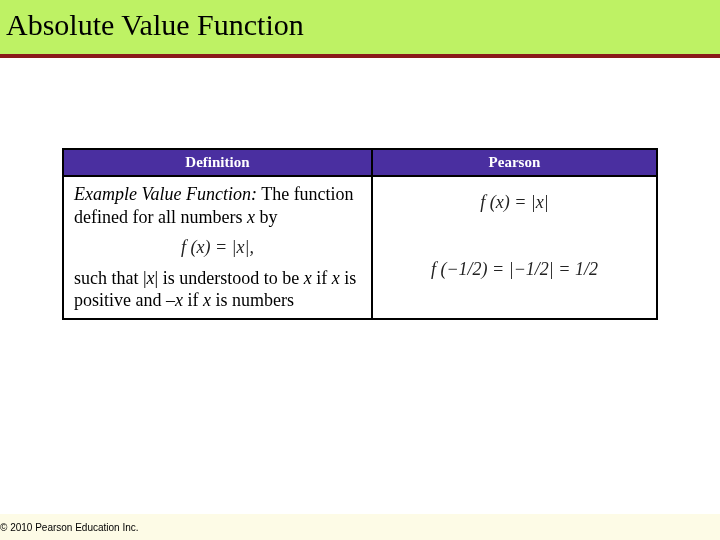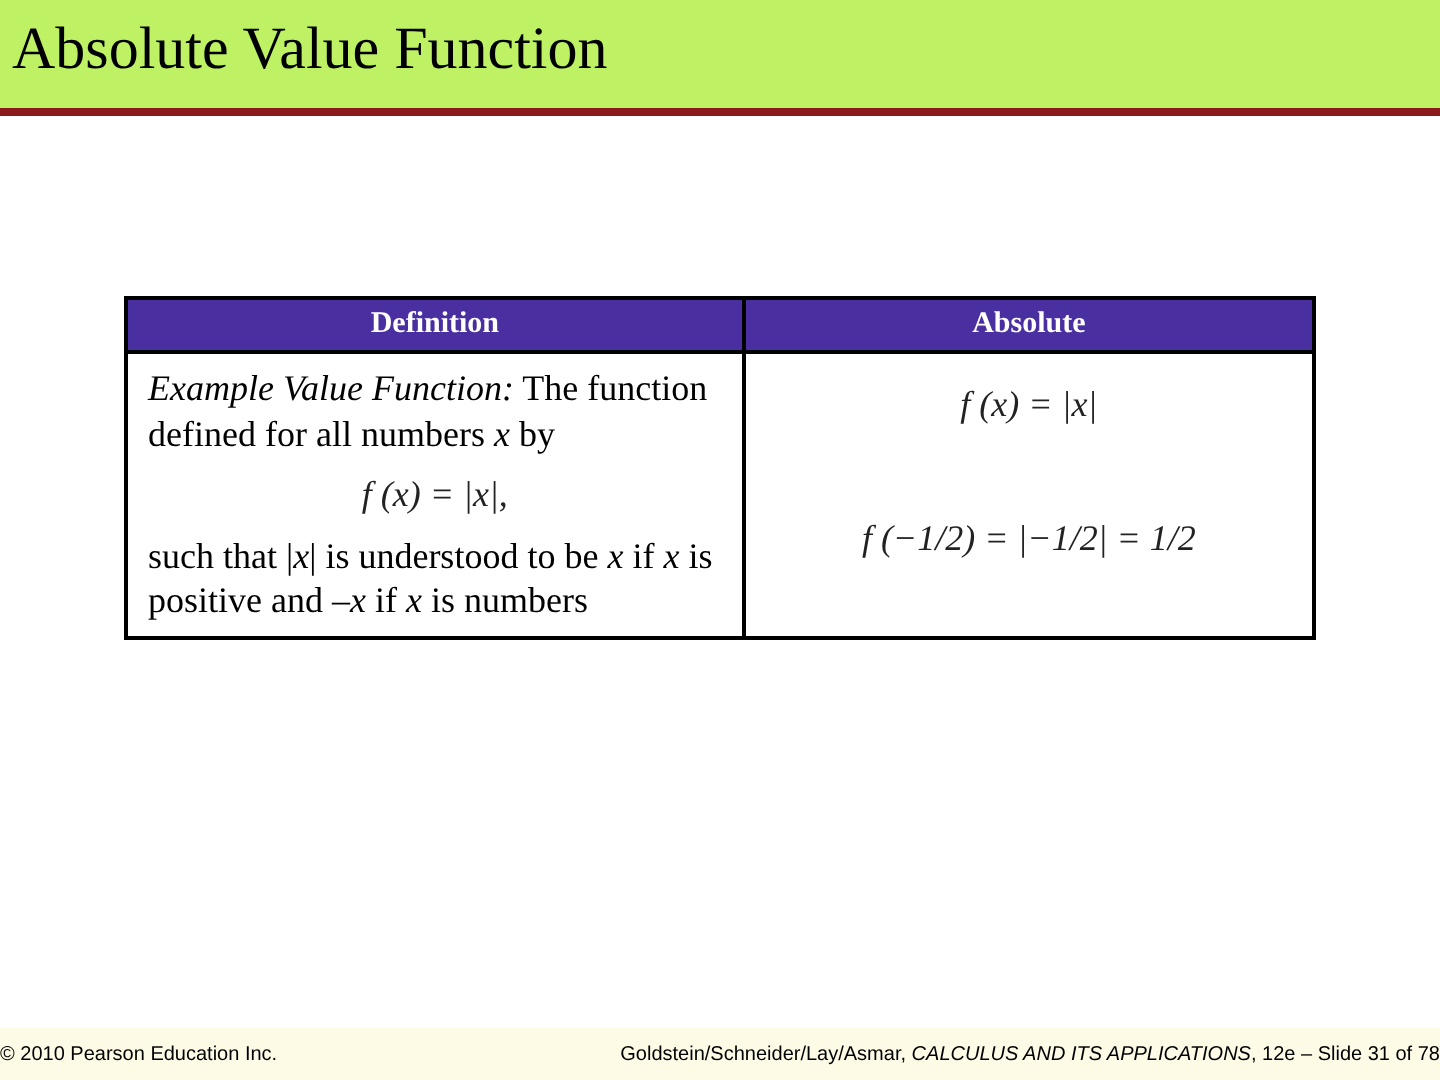--- a/index.html
+++ b/index.html
@@ -83,37 +83,34 @@
 
 <div class="title-band">
   <div class="title">Absolute Value Function</div>
 </div>
 
 <div class="content">
   <table class="box">
     <tbody>
         <tr>
       <th>Definition</th>
-      <th>Absolute</th>
+      <th>Pearson</th>
     </tr>
     <tr>
       <td class="col-def">
         <span class="def-title">Example Value Function:</span>
         <span>The function defined for all numbers </span><i>x</i><span> by</span>
         <div class="eq">f (x) = |x|,</div>
         <span>such that |</span><i>x</i><span>| is understood to be </span><i>x</i><span> if </span><i>x</i><span> is positive and –</span><i>x</i><span> if </span><i>x</i><span> is numbers</span>
       </td>
       <td class="col-ex">
         <div class="eq">f (x) = |x|</div>
         <div style="height:28px"></div>
         <div class="eq">f (−1/2) = |−1/2| = 1/2</div>
       </td>
     </tr>
   </tbody>
     </table>
 </div>
 
 <div class="footer">
   <div class="left">© 2010 Pearson Education Inc.</div>
-  <div class="right">
-    <span>Goldstein/Schneider/Lay/Asmar, </span><i>CALCULUS AND ITS APPLICATIONS</i><span>, 12e – Slide 31 of 78</span>
-  </div>
 </div>
 
 </body></html>

